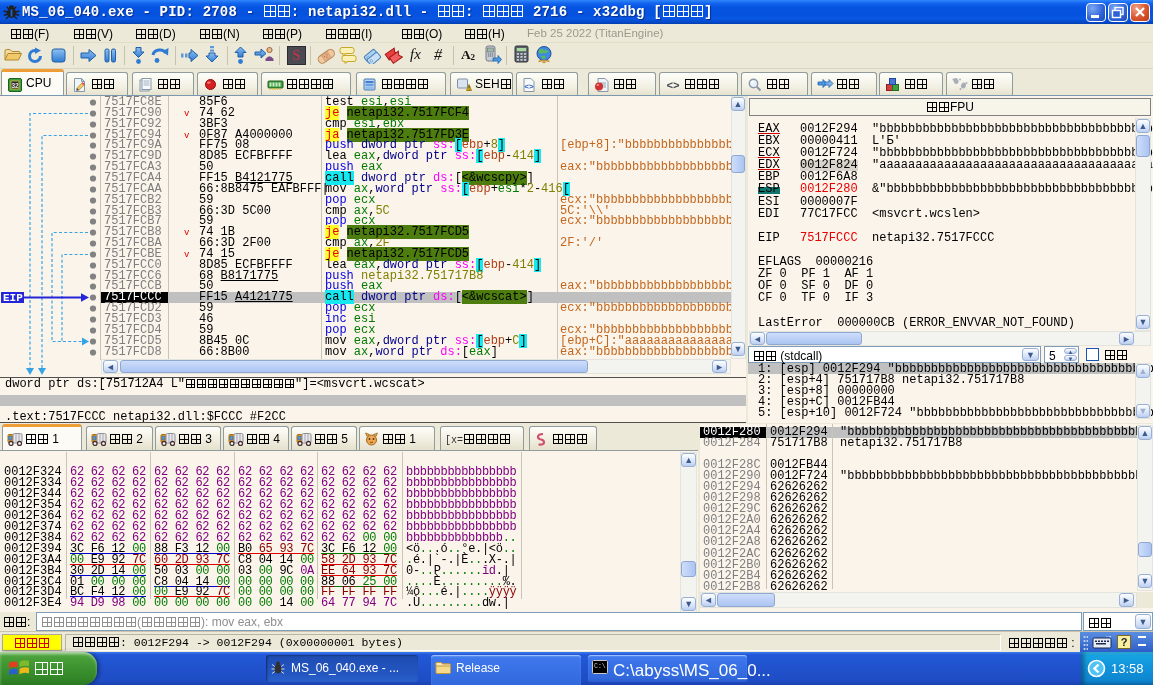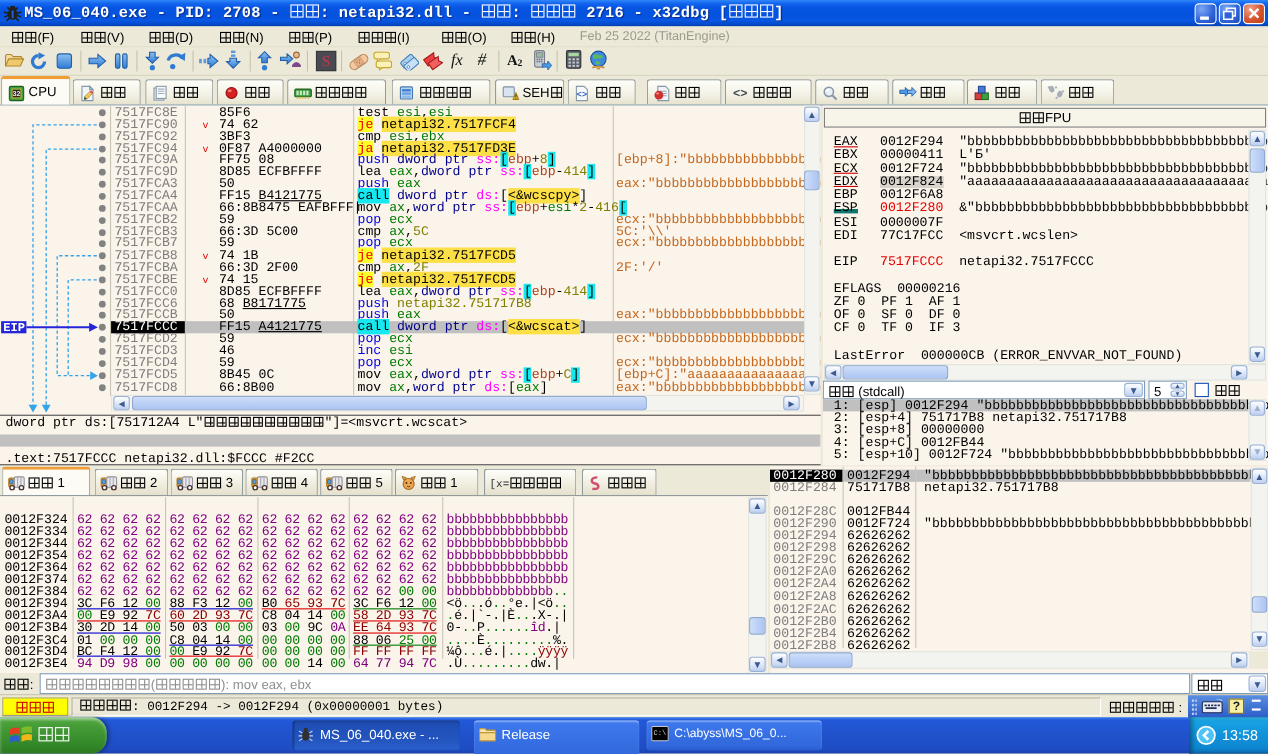--- a/index.html
+++ b/index.html
@@ -42,34 +42,34 @@
 .row s{position:absolute;top:0;white-space:pre}
 s,i{text-decoration:none;font-style:normal}
 
 .a{left:104px;color:#7E7E7E}
 .mk{left:184px;color:#E00000;font-size:9px;top:1px!important}
 .b{left:199px;color:#000}
 .d{left:325px;color:#000}
 .t{left:560px;color:#C3661B}
 .rg{color:#007A00}.nm{color:#7F7F00}.bp{color:#AE3F16}.sg{color:#FF00FF}
 .pt{color:#00008B}.pu{color:#0000E0}
-.jy{background:#FFFF28;color:#EE0000}.ty{background:#fde047;color:#000}
+.jy{background:#FFFF28;color:#EE0000}.ty{background:#4d7c0f;color:#000}
 .cy{background:#17E7EF;color:#000}
 .un{text-decoration:underline}
 
 .sb{position:absolute;background:#F3F4EF;border:1px solid #E2E4DD}
 .sbtn{position:absolute;background:linear-gradient(180deg,#FEFEFF,#D3E0F8 70%,#BCCDF0);border:1px solid #98B0D4;border-radius:3px;color:#3C5B8C;text-align:center}
 .sthumb{position:absolute;background:linear-gradient(90deg,#CEDEFB,#ABC4F2);border:1px solid #90A8D0;border-radius:3px}
 .sthumbH{position:absolute;background:linear-gradient(180deg,#CEDEFB,#ABC4F2);border:1px solid #90A8D0;border-radius:3px}
 .arr{font-size:9px;line-height:12px;font-weight:bold}
 
 .rrow{position:absolute;font-family:"Liberation Mono",monospace;font-size:12px;line-height:11px;white-space:pre;color:#000}
 .red{color:#E80000}
 .ul-r{display:inline-block;height:10px;border-bottom:1px solid #D00000}
-.ul-y{display:inline-block;height:10px;border-bottom:4px solid #0f766e}
+.ul-y{display:inline-block;height:10px;border-bottom:7px solid #0f766e}
 .pur{color:#800080}.grn{color:#007A00}.dr{color:#8B0000}.blk{color:#000}
 .ulb,.ulr,.ulg{display:inline-block;height:10px}.ulb{border-bottom:1px solid #0000CC}.ulr{border-bottom:1px solid #E00000}.ulg{border-bottom:1px solid #007A00}
 .vline{position:absolute;width:1px;background:#C9C5B6}
 
 .btab{position:absolute;top:2px;height:24px;border:1px solid #919B9C;border-bottom:none;border-radius:3px 3px 0 0;background:linear-gradient(180deg,#FEFEFA,#F0EDDE 60%,#E4E0CC);font-size:12px;color:#000;white-space:nowrap}
 .btab.act{top:0;height:26px;background:#FCFBF6;border-top:3px solid #EF9E36;z-index:3}
 .btab .lb{position:absolute;left:22px;top:5px}
 .btab .ic{position:absolute;left:4px;top:5px;width:14px;height:14px}
 </style></head><body>
 <div id="app">
@@ -1005,21 +1005,21 @@
             <path d="M1 12.5 L1 3.5 Q1 2.5 2 2.5 L6 2.5 L7.5 4 L14.5 4 Q15.5 4 15.5 5 L15.5 12.5 Q15.5 13.5 14.5 13.5 L2 13.5 Q1 13.5 1 12.5" fill="#F6D98C" stroke="#C09838"></path>
             <path d="M1 6 L15.5 6 L15.5 5 Q15.5 4 14.5 4 L7.5 4 L6 2.5 L2 2.5 Q1 2.5 1 3.5 Z" fill="#FAE8B8" stroke="#C09838"></path>
           </svg></span>
         <span class="abs" style="left:25px;top:6px;color:#fff;font-size:12px;white-space:nowrap">Release</span>
       </div>
 <div class="abs" style="left:588px;top:3px;width:159px;height:27px;background:linear-gradient(180deg,#5E95F4 0%,#3E78EC 8%,#3770E4 45%,#3168DC 85%,#2A5CCE 100%);border-radius:3px;box-shadow:inset 0 1px 1px rgba(255,255,255,.45)">
         <span class="abs" style="left:4px;top:5px"><svg width="16" height="14">
             <rect x="0.5" y="0.5" width="15" height="13" rx="1" fill="#000" stroke="#C8C8C8"></rect>
             <text x="2" y="8" font-size="6.5" fill="#CCC" font-family="Liberation Mono">C:\</text>
           </svg></span>
-        <span class="abs" style="left:25px;top:6px;color:#fff;font-size:11px;white-space:nowrap">C:\abyss\MS_06_0...</span>
+        <span class="abs" style="left:25px;top:6px;color:#fff;font-size:17px;white-space:nowrap">C:\abyss\MS_06_0...</span>
       </div>
 <div class="abs" style="left:1081px;top:0;width:72px;height:33px;background:linear-gradient(180deg,#37C1F0 0%,#17A3E3 10%,#1193DB 45%,#0E86D0 85%,#0A74BE 100%);box-shadow:inset 3px 0 4px rgba(0,0,0,.35)">
         <svg class="abs" style="left:6px;top:7px" width="19" height="19">
           <circle cx="9.5" cy="9.5" r="8" fill="#4EC3F5" stroke="#fff" stroke-width="1.6"></circle>
           <path d="M11.5 5.5 L7.5 9.5 L11.5 13.5" stroke="#fff" stroke-width="2.4" fill="none"></path>
         </svg>
         <span class="abs" style="left:30px;top:9px;color:#fff;font-size:13px">13:58</span>
       </div>
 </div>
 </div>

